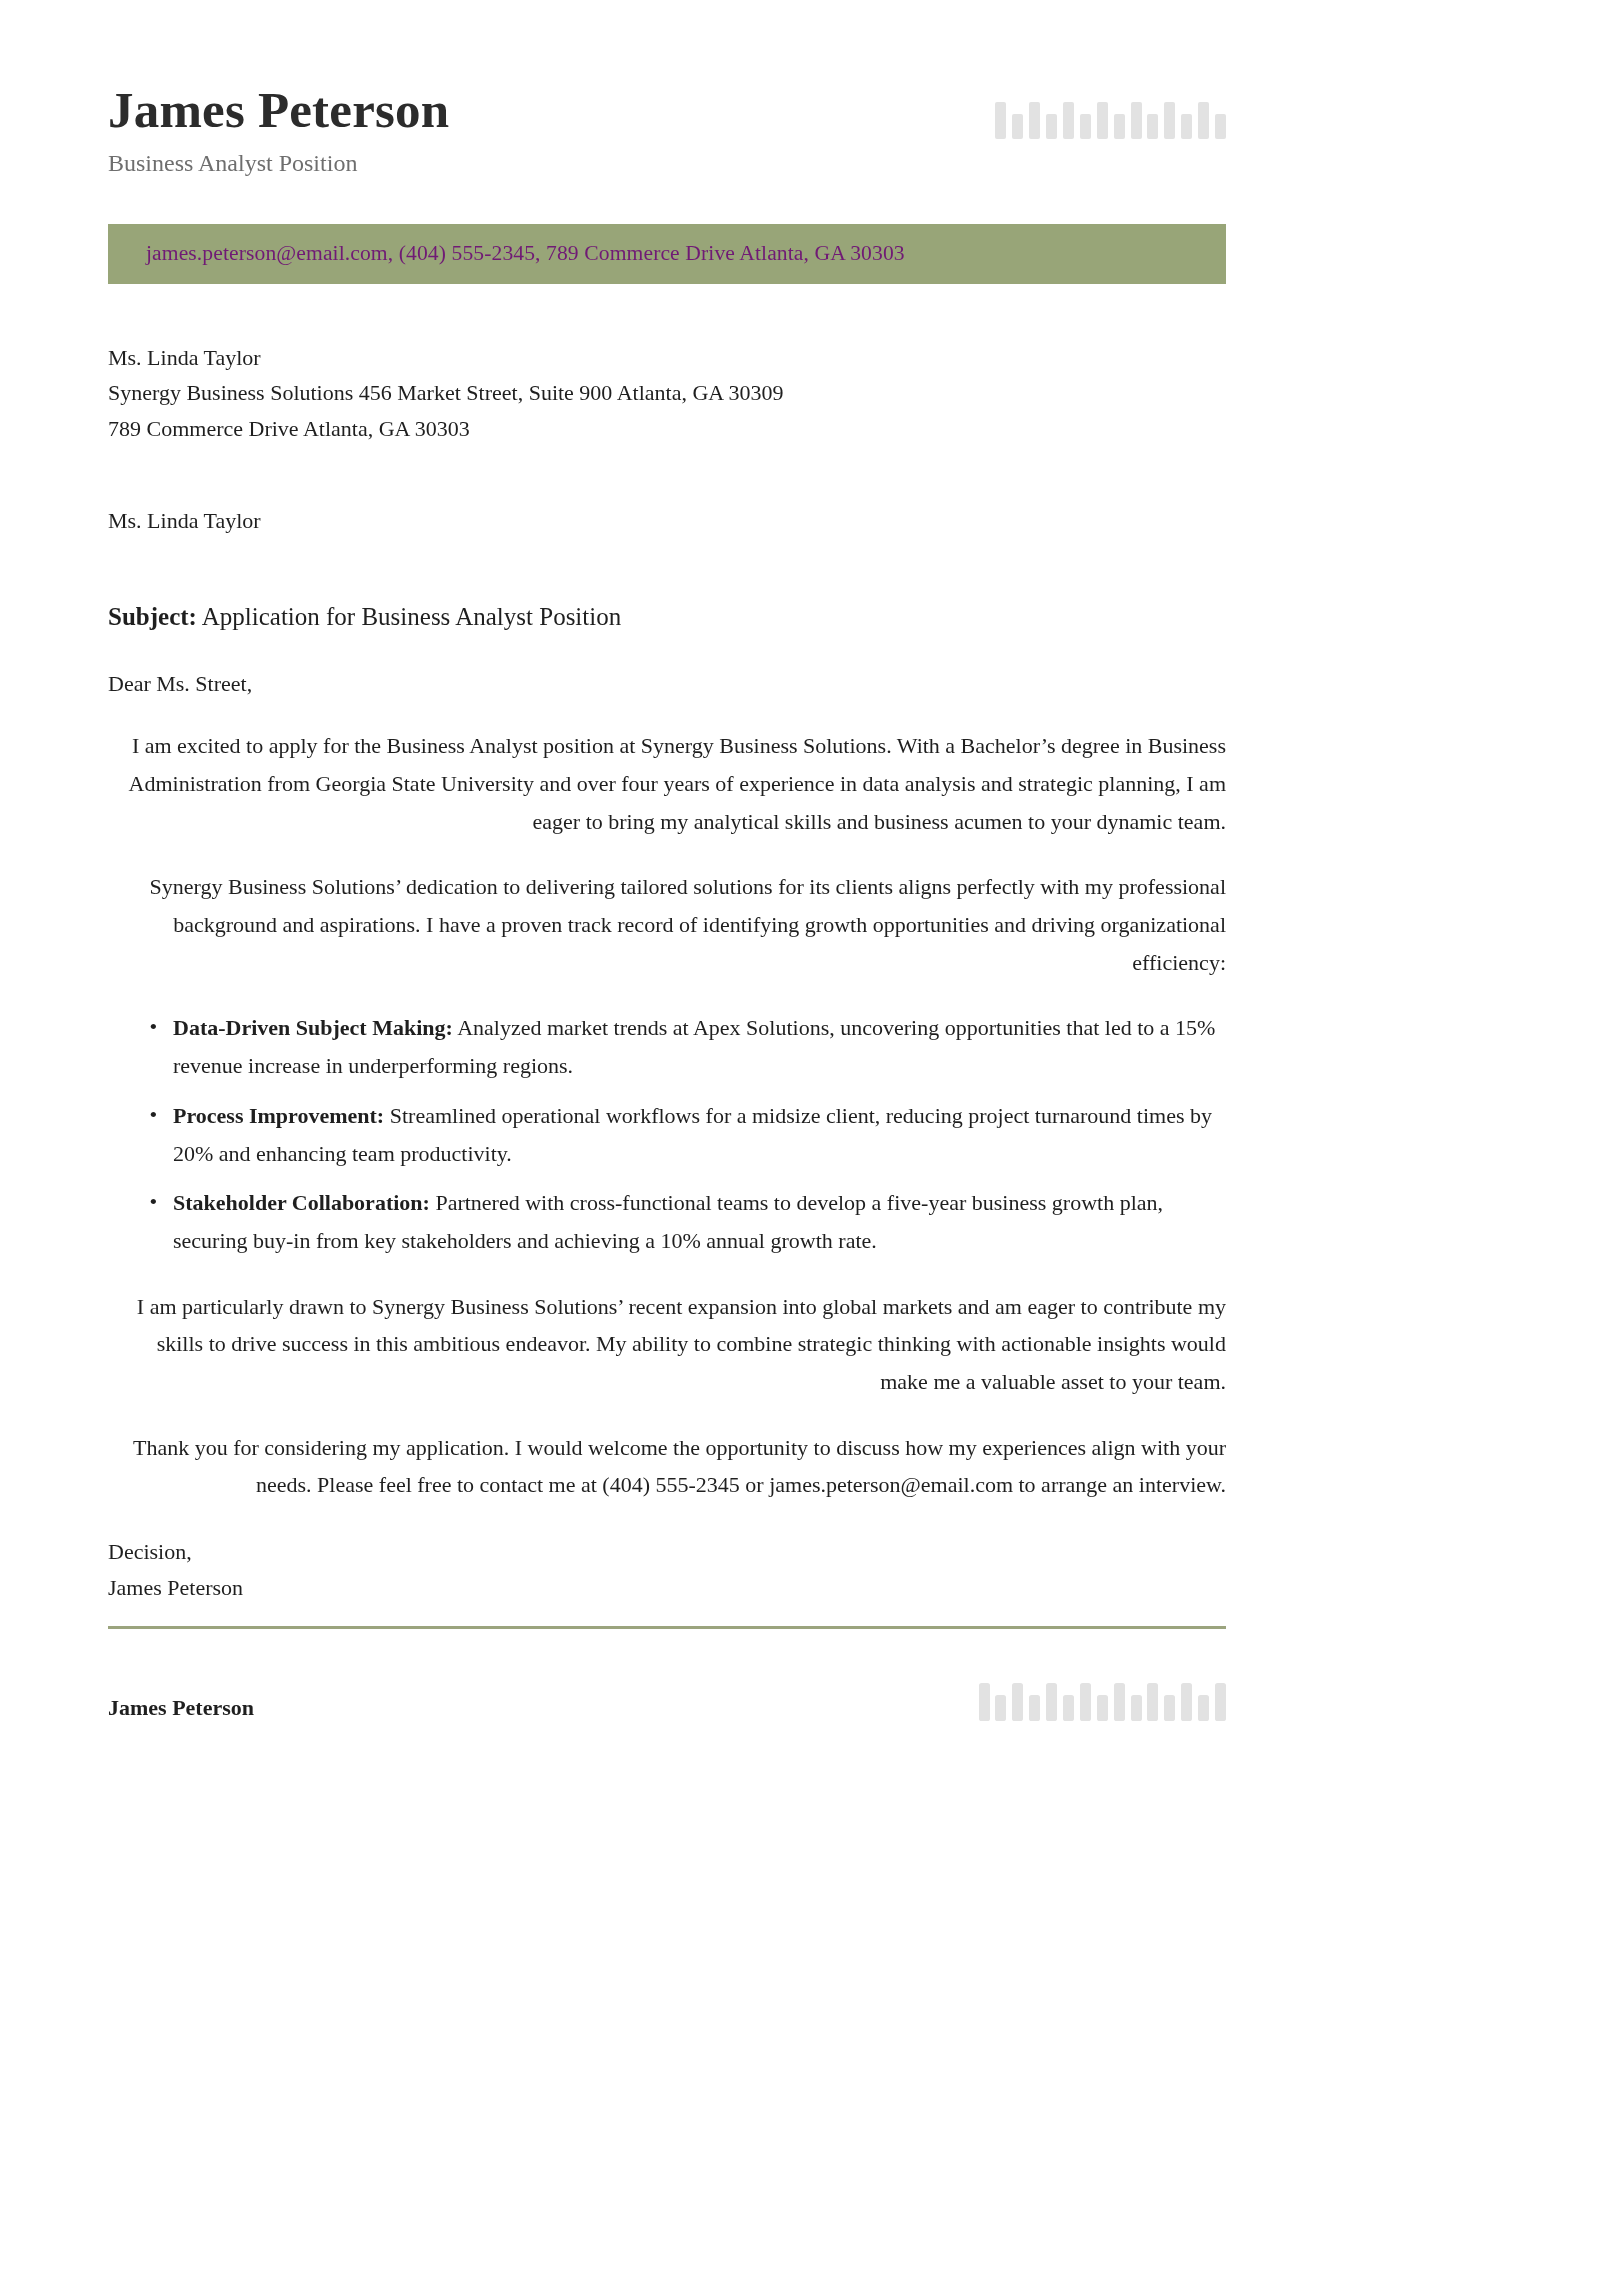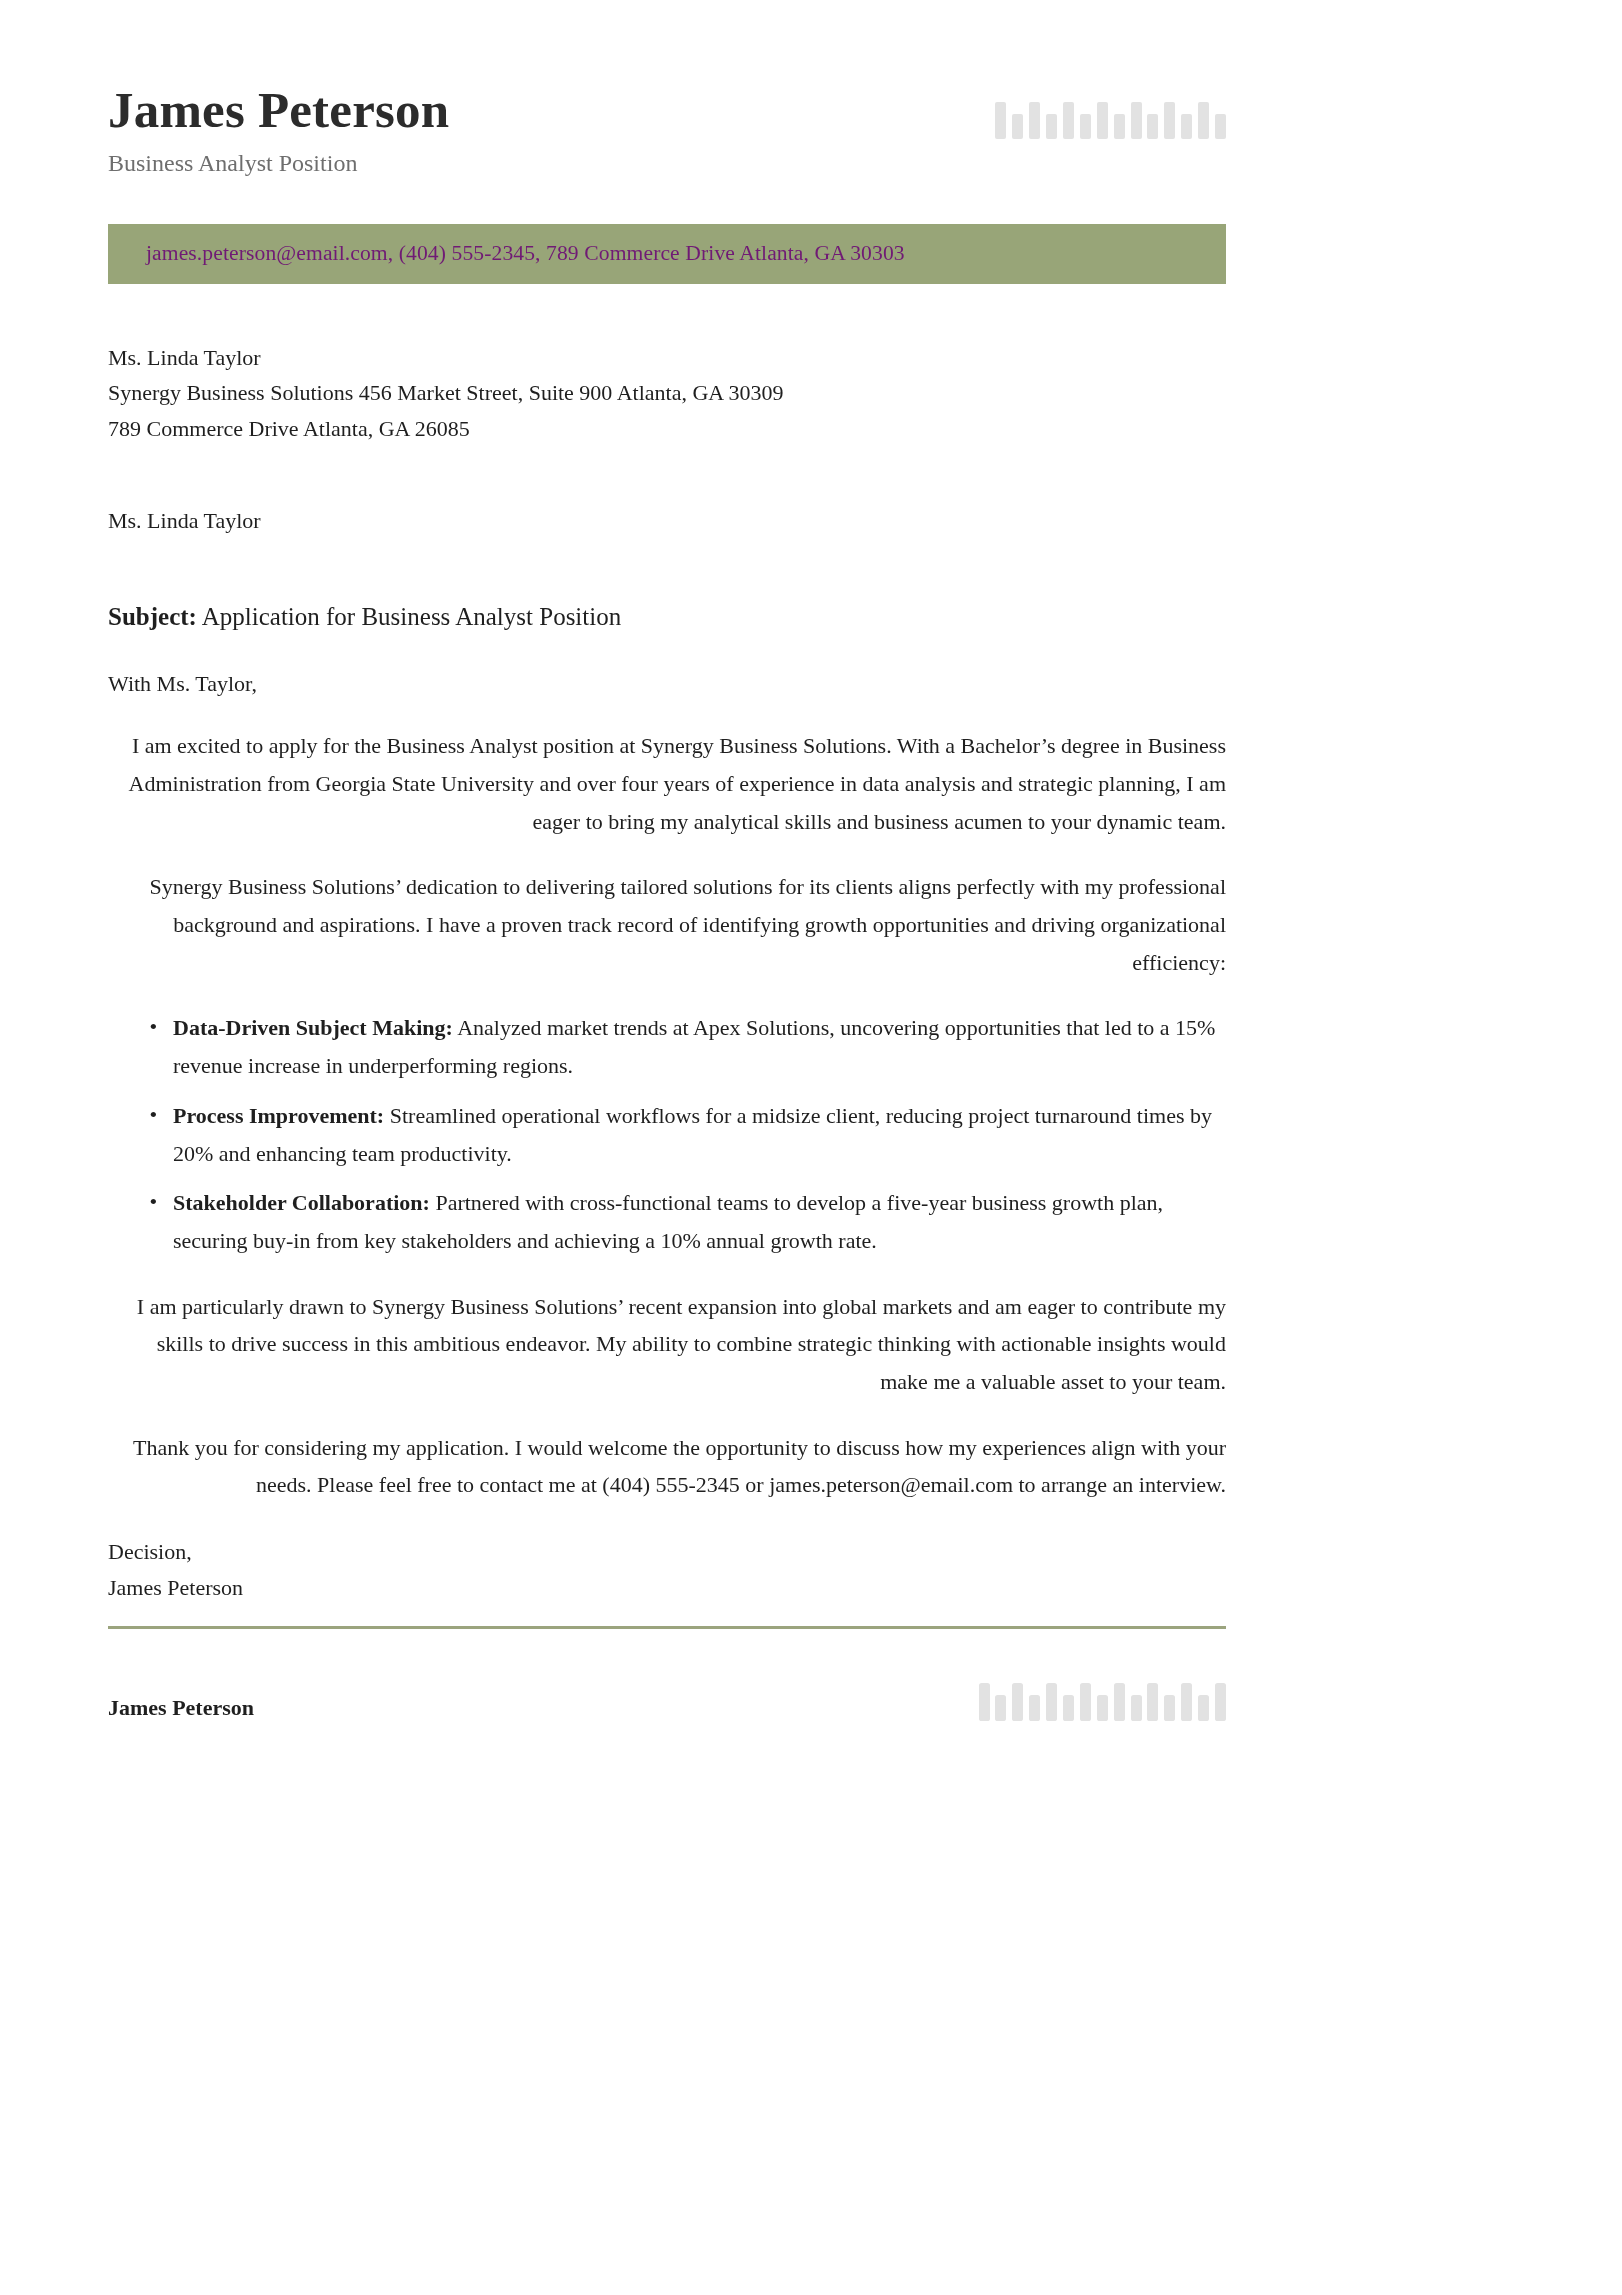--- a/index.html
+++ b/index.html
@@ -214,30 +214,30 @@
       </div>
   </div>
 
   <div class="contact-bar">
     <span class="contact-text">james.peterson@email.com, (404) 555-2345, 789 Commerce Drive Atlanta, GA 30303</span>
   </div>
 
   <div class="address-block">
     <span class="addr-line">Ms. Linda Taylor</span>
     <span class="addr-line">Synergy Business Solutions 456 Market Street, Suite 900 Atlanta, GA 30309</span>
-    <span class="addr-line">789 Commerce Drive Atlanta, GA 26085</span>
+    <span class="addr-line">789 Commerce Drive Atlanta, GA 30303</span>
   </div>
 
   <div class="salutation-name">Ms. Linda Taylor</div>
 
   <div class="subject-line">
     <span class="subject-label">Subject:</span><span> Application for Business Analyst Position</span>
   </div>
 
-  <div class="greeting">With Ms. Taylor,</div>
+  <div class="greeting">Dear Ms. Street,</div>
 
   <p class="body-para">I am excited to apply for the Business Analyst position at Synergy Business Solutions. With a Bachelor’s degree in Business Administration from Georgia State University and over four years of experience in data analysis and strategic planning, I am eager to bring my analytical skills and business acumen to your dynamic team.</p>
 
   <p class="body-para">Synergy Business Solutions’ dedication to delivering tailored solutions for its clients aligns perfectly with my professional background and aspirations. I have a proven track record of identifying growth opportunities and driving organizational efficiency:</p>
 
   <ul class="highlights" id="highlights-list">
       <li><span class="hl-label">Data-Driven Subject Making:</span><span> Analyzed market trends at Apex Solutions, uncovering opportunities that led to a 15% revenue increase in underperforming regions.</span></li>
       <li><span class="hl-label">Process Improvement:</span><span> Streamlined operational workflows for a midsize client, reducing project turnaround times by 20% and enhancing team productivity.</span></li>
       <li><span class="hl-label">Stakeholder Collaboration:</span><span> Partnered with cross-functional teams to develop a five-year business growth plan, securing buy-in from key stakeholders and achieving a 10% annual growth rate.</span></li>
     </ul>

